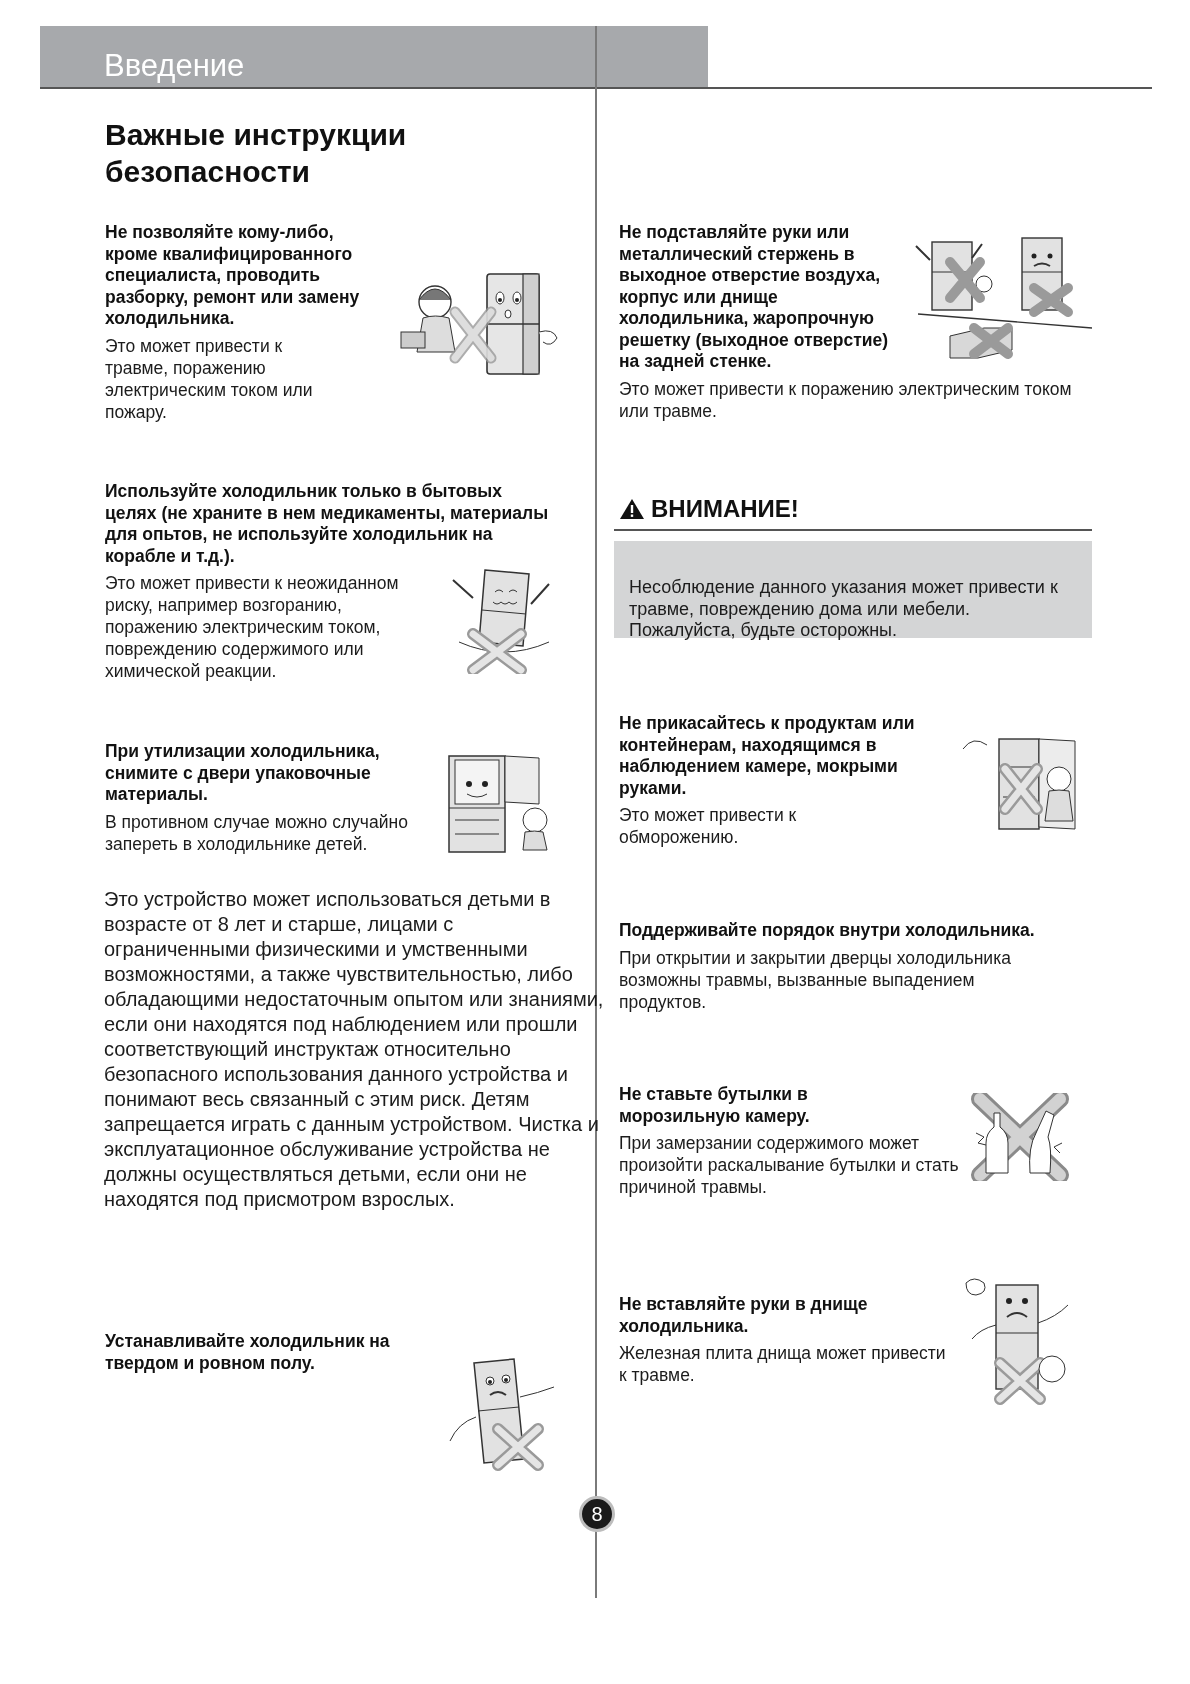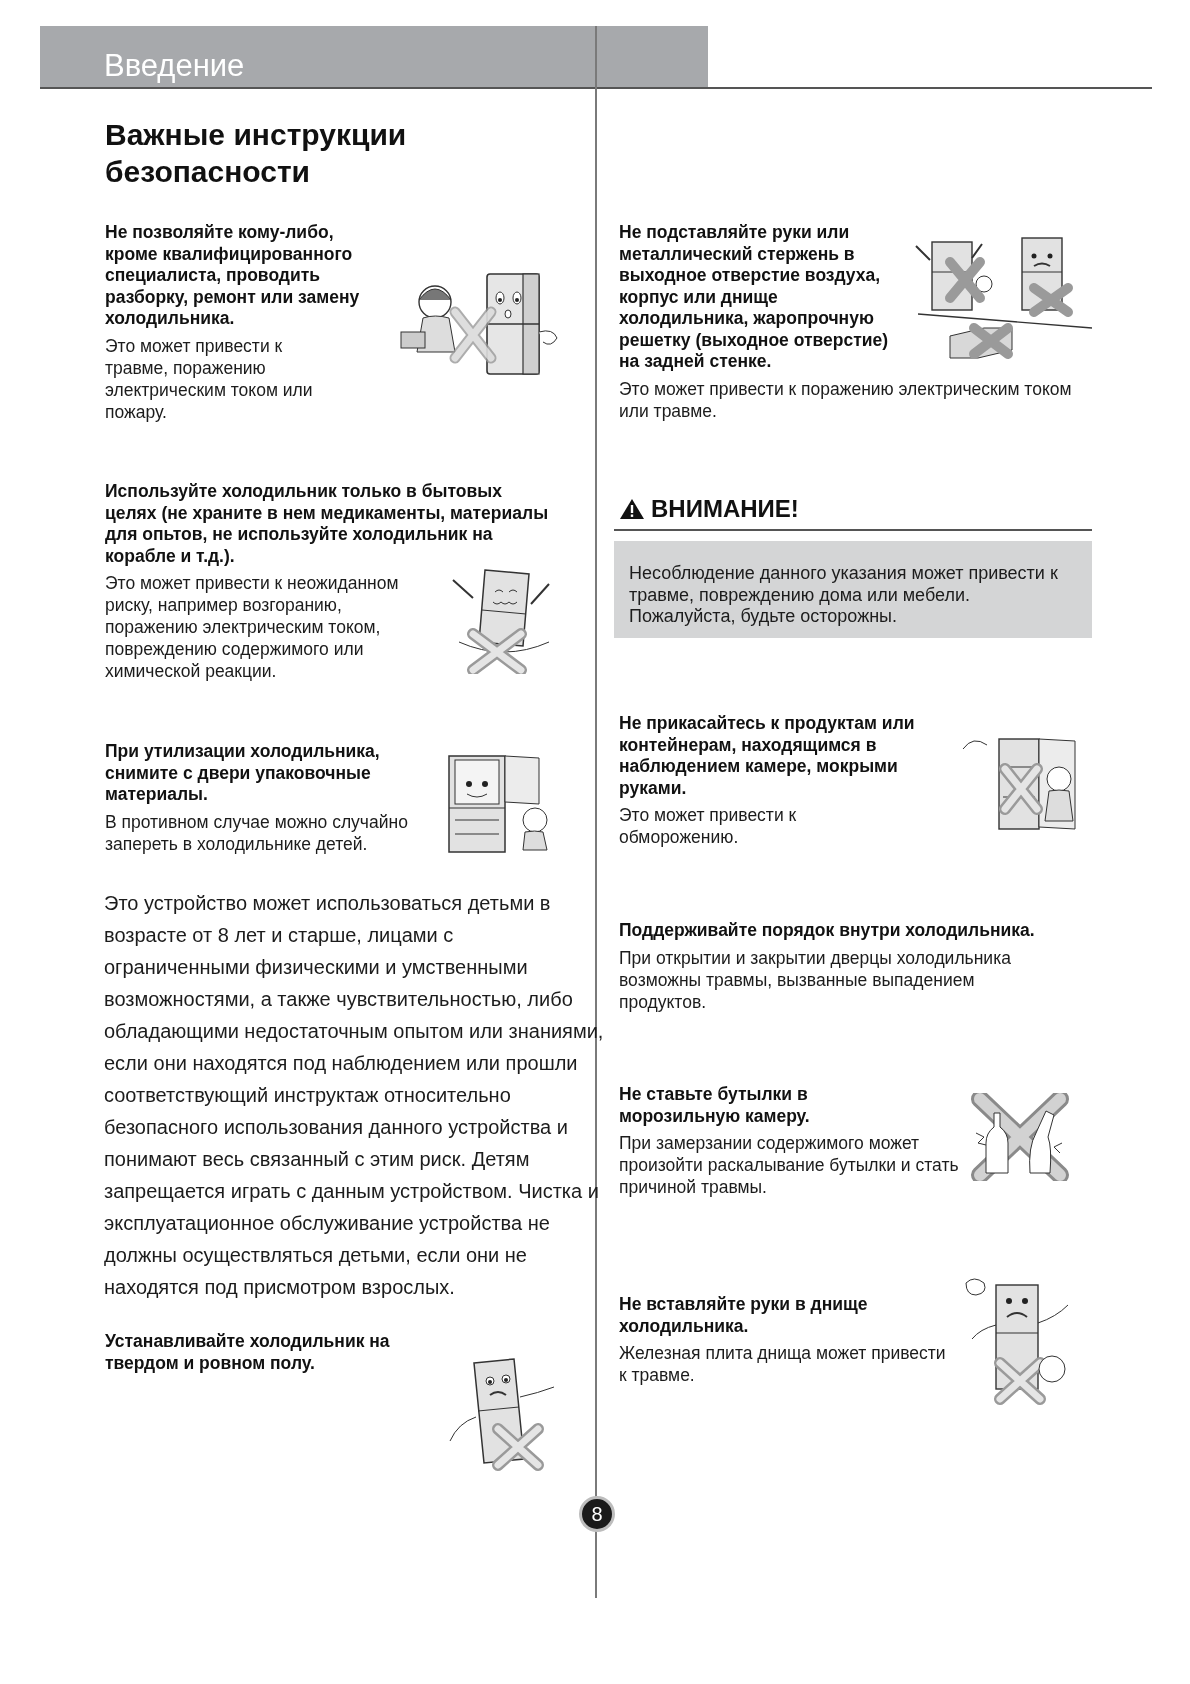--- a/index.html
+++ b/index.html
@@ -9,29 +9,29 @@
   .header-bar { position: absolute; left: 40px; top: 26px; width: 668px; height: 62px; background: #a7a9ac; }
   .header-title { position: absolute; left: 64px; top: 22px; font-size: 31px; color: #ffffff; line-height: 36px; }
   .header-line { position: absolute; left: 40px; top: 87px; width: 1112px; height: 2px; background: #555555; }
   .divider { position: absolute; left: 595px; top: 26px; width: 2px; height: 1572px; background: #7a7a7a; }
 
   .page-title { position: absolute; left: 105px; top: 116px; font-size: 30px; font-weight: bold; line-height: 37px; color: #111; }
 
   .block { position: absolute; }
   .block .h { font-weight: bold; font-size: 17.5px; line-height: 21.5px; color: #111; }
   .block .p { font-size: 17.5px; line-height: 22px; color: #1c1c1c; margin-top: 5px; }
-  .bigtext { position: absolute; left: 104px; top: 887px; width: 500px; font-size: 20px; line-height: 32px; color: #1c1c1c; }
+  .bigtext { position: absolute; left: 104px; top: 887px; width: 500px; font-size: 20px; line-height: 25px; color: #1c1c1c; }
 
   .illus { position: absolute; }
   .illus svg { width: 100%; height: 100%; }
 
   .warn-head { position: absolute; left: 619px; top: 495px; display: flex; align-items: center; font-weight: bold; font-size: 24px; color: #111; }
   .warn-head .tri { width: 26px; height: 22px; margin-right: 6px; }
   .warn-line { position: absolute; left: 614px; top: 529px; width: 478px; height: 2px; background: #555; }
-  .warn-box { position: absolute; left: 614px; top: 541px; width: 478px; height: 97px; background: #d4d5d6; padding: 22px 15px 0 15px; font-size: 18px; line-height: 21.5px; color: #1c1c1c; }
+  .warn-box { position: absolute; left: 614px; top: 541px; width: 478px; height: 97px; background: #d4d5d6; padding: 36px 15px 0 15px; font-size: 18px; line-height: 21.5px; color: #1c1c1c; }
 
   .page-num { position: absolute; left: 579px; top: 1496px; width: 36px; height: 36px; border-radius: 50%; background: #1a1a1a; border: 3px solid #bdbdbd; color: #fff; font-size: 20px; text-align: center; line-height: 30px; }
 </style>
 </head>
 <body>
 
 <div class="header-bar">
   <div class="header-title">Введение</div>
 </div>
 <div class="header-line"></div>

